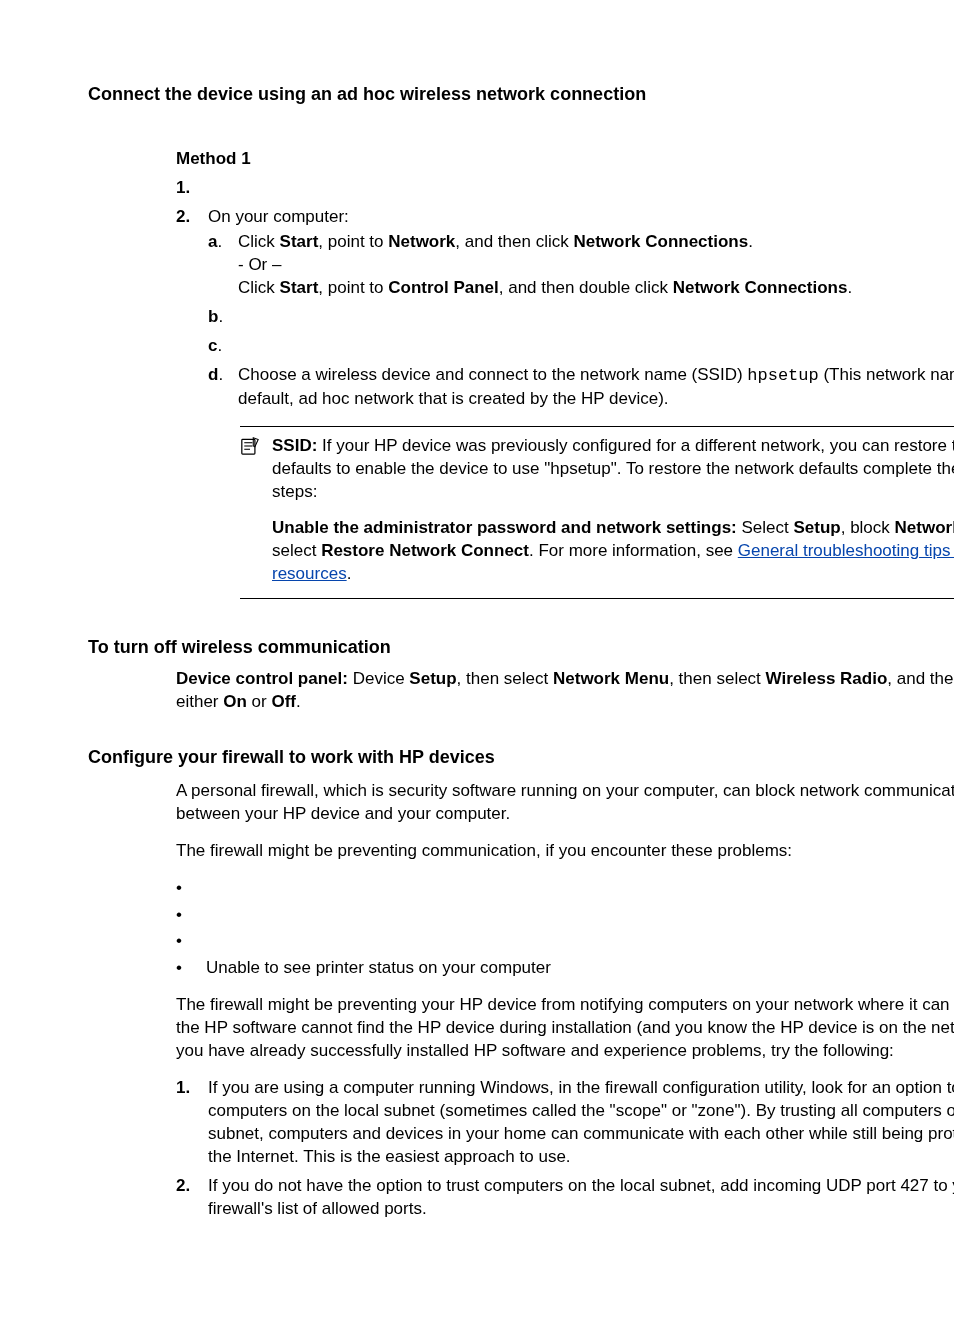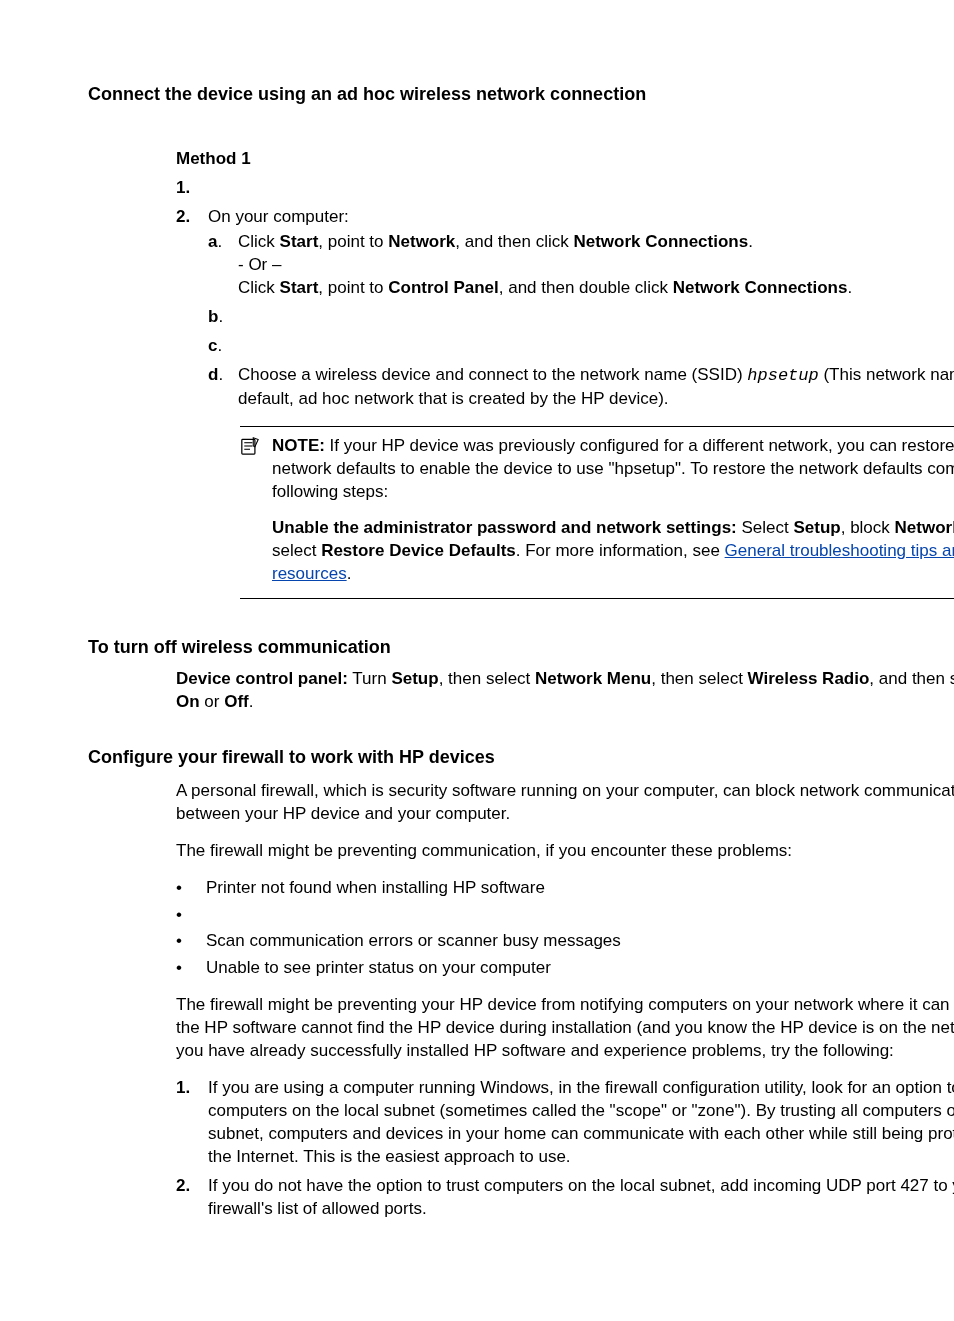--- a/index.html
+++ b/index.html
@@ -18,21 +18,21 @@
       margin-bottom: 42px;
     }
     .indent-1 { margin-left: 88px; }
     .indent-steps { margin-left: 88px; }
     .method-h { font-weight: bold; margin-bottom: 6px; }
     .num-row { display: flex; margin-bottom: 6px; }
     .num-marker { font-weight: bold; width: 32px; flex-shrink: 0; }
     .sub-row { display: flex; margin-bottom: 6px; }
     .sub-marker { width: 30px; flex-shrink: 0; }
     .sub-list { margin-left: 32px; }
-    .monospace { font-family: "Courier New", Courier, monospace; font-style: italic; }
+    .monospace { font-family: "Courier New", Courier, monospace; }
     .note-block {
       border-top: 1px solid #000;
       border-bottom: 1px solid #000;
       margin: 15px 0 0 32px;
       padding: 8px 0 12px 0;
     }
     .note-flex { display: flex; gap: 10px; }
     .note-icon { width: 22px; flex-shrink: 0; font-size: 18px; line-height: 1; padding-top:2px;}
     .note-body { flex: 1; }
     .note-para2 { margin-top: 14px; }
@@ -95,55 +95,53 @@
           <svg width="20" height="18" viewBox="0 0 24 22">
             <rect x="2" y="3" width="16" height="18" rx="1" fill="none" stroke="#000" stroke-width="1.5"></rect>
             <line x1="5" y1="7" x2="15" y2="7" stroke="#000" stroke-width="1.3"></line>
             <line x1="5" y1="11" x2="15" y2="11" stroke="#000" stroke-width="1.3"></line>
             <line x1="5" y1="15" x2="12" y2="15" stroke="#000" stroke-width="1.3"></line>
             <path d="M16 1 L22 3 L18 12 L16 11 Z" fill="none" stroke="#000" stroke-width="1.3"></path>
           </svg>
         </div>
         <div class="note-body">
           <div>
-            <b>NOTE:</b><span>  If your HP device was previously configured for a different network, you can restore the network defaults to enable the device to use "hpsetup". To restore the network defaults complete the following steps:</span>
+            <b>SSID:</b><span>  If your HP device was previously configured for a different network, you can restore the network defaults to enable the device to use "hpsetup". To restore the network defaults complete the following steps:</span>
           </div>
           <div class="note-para2">
-            <b>Unable the administrator password and network settings:</b><span> Select </span><b>Setup</b><span>, block </span><b>Network</b><span>, and then select </span><b>Restore Device Defaults</b><span>. For more information, see </span><a href="#" class="link">General troubleshooting tips and resources</a><span>.</span>
+            <b>Unable the administrator password and network settings:</b><span> Select </span><b>Setup</b><span>, block </span><b>Network</b><span>, and then select </span><b>Restore Network Connect</b><span>. For more information, see </span><a href="#" class="link">General troubleshooting tips and resources</a><span>.</span>
           </div>
         </div>
       </div>
     </div>
   </div>
 </div>
 
 <div class="sect2">
   <div class="h-section" style="margin-bottom:8px;">To turn off wireless communication</div>
   <div class="body-para">
-    <b>Device control panel:</b><span> Turn </span><b>Setup</b><span>, then select </span><b>Network Menu</b><span>, then select </span><b>Wireless Radio</b><span>, and then select either </span><b>On</b><span> or </span><b>Off</b><span>.</span>
+    <b>Device control panel:</b><span> Device </span><b>Setup</b><span>, then select </span><b>Network Menu</b><span>, then select </span><b>Wireless Radio</b><span>, and then select either </span><b>On</b><span> or </span><b>Off</b><span>.</span>
   </div>
 </div>
 
 <div class="sect3">
   <div class="h-section" style="margin-bottom:10px;">Configure your firewall to work with HP devices</div>
 
   <div class="body-para">A personal firewall, which is security software running on your computer, can block network communication between your HP device and your computer.</div>
   <div class="body-para">The firewall might be preventing communication, if you encounter these problems:</div>
 
   <div class="bullets">
     <div class="bul-row">
           <div class="bul-marker">•</div>
-          <div>Printer not found when installing HP software</div>
         </div>
     <div class="bul-row">
           <div class="bul-marker">•</div>
         </div>
     <div class="bul-row">
           <div class="bul-marker">•</div>
-          <div>Scan communication errors or scanner busy messages</div>
         </div>
     <div class="bul-row">
           <div class="bul-marker">•</div>
           <div>Unable to see printer status on your computer</div>
         </div>
   </div>
 
   <div class="body-para">The firewall might be preventing your HP device from notifying computers on your network where it can be found. If the HP software cannot find the HP device during installation (and you know the HP device is on the network), or you have already successfully installed HP software and experience problems, try the following:</div>
 
   <div class="indent-steps">

